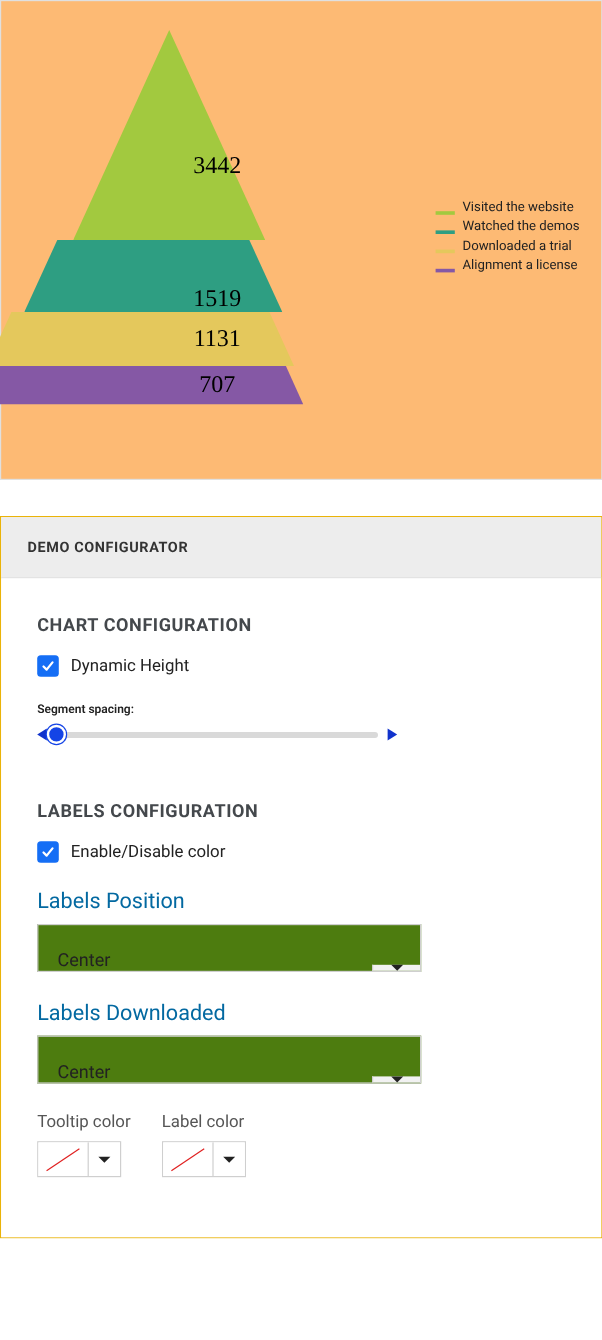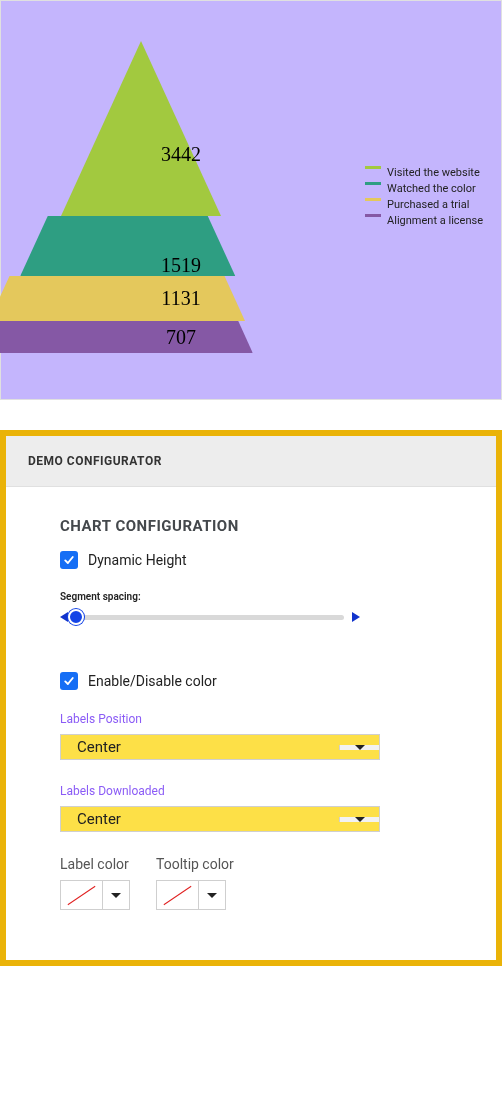--- a/index.html
+++ b/index.html
@@ -4,24 +4,24 @@
 <style>
   * { box-sizing: border-box; }
   body {
     margin: 0;
     padding: 0;
     font-family: -apple-system, BlinkMacSystemFont, "Segoe UI", Roboto, Arial, sans-serif;
     background: #ffffff;
     width: 502px;
   }
   .chart-panel {
-    background: #c4b5fd;
+    background: #fdba74;
     border: 1px solid #e0e0e0;
     margin: 0 0 30px 0;
-    padding: 40px 20px;
+    padding: 24px 20px;
     position: relative;
     height: 400px;
   }
   .funnel-container {
     position: relative;
     width: 260px;
     height: 320px;
     margin-left: 30px;
   }
   .funnel-row {
@@ -39,44 +39,43 @@
   }
   .legend {
     position: absolute;
     right: 18px;
     top: 165px;
     font-size: 11px;
     color: #222;
   }
   .legend-row {
     display: flex;
-    align-items: flex-start;
+    align-items: flex-end;
     margin-bottom: 3px;
   }
   .swatch {
     width: 16px;
     height: 3px;
     margin-right: 6px;
   }
   .config-panel {
-    border: 6px solid #eab308;
+    border: 1px solid #eab308;
   }
   .config-header {
     background: #ededed;
     padding: 18px 22px;
     font-size: 12px;
     font-weight: 700;
     letter-spacing: 0.5px;
     color: #333;
     border-bottom: 1px solid #e0e0e0;
   }
   .config-body {
     padding: 30px 30px 50px 30px;
     background: #fff;
-    margin-left: 24px;
   }
   .section-heading {
     font-size: 15px;
     font-weight: 700;
     letter-spacing: 0.5px;
     color: #44484c;
     margin: 0 0 16px 0;
   }
   .checkbox-row {
     display: flex;
@@ -119,29 +118,29 @@
     position: absolute;
     left: 0;
     top: 50%;
     transform: translate(-50%, -50%);
     width: 16px; height: 16px;
     background: #1444e6;
     border-radius: 50%;
     border: 2px solid #fff;
     box-shadow: 0 0 0 1px #1444e6;
   }
-  .sub-label { font-size: 12px; color: #8b5cf6; margin-bottom: 8px; }
+  .sub-label { font-size: 18px; color: #0369a1; margin-bottom: 8px; }
   .select-box {
     width: 320px;
-    height: 26px;
+    height: 40px;
     border: 1px solid #cfcfcf;
     display: flex;
-    align-items: center;
+    align-items: flex-end;
     margin-bottom: 24px;
-    background: #fde047;
+    background: #4d7c0f;
   }
   .select-value {
     flex: 1;
     display: flex;
     align-items: center;
     padding: 0 16px;
     font-size: 15px;
     color: #222;
   }
   .select-btn {
@@ -227,25 +226,25 @@
     </div>
   </div>
 
   <div class="legend">
     <div class="legend-row">
       <div class="swatch" style="background:#a2c93f"></div>
       <span>Visited the website</span>
     </div>
     <div class="legend-row">
       <div class="swatch" style="background:#2e9e82"></div>
-      <span>Watched the color</span>
+      <span>Watched the demos</span>
     </div>
     <div class="legend-row">
       <div class="swatch" style="background:#e4c85c"></div>
-      <span>Purchased a trial</span>
+      <span>Downloaded a trial</span>
     </div>
     <div class="legend-row">
       <div class="swatch" style="background:#8558a5"></div>
       <span>Alignment a license</span>
     </div>
   </div>
 </div>
 
 <div class="config-panel">
   <div class="config-header">DEMO CONFIGURATOR</div>
@@ -264,20 +263,21 @@
 
     <div class="field-label">Segment spacing:</div>
     <div class="slider-row" style="width:300px;">
       <div class="slider-arrow left"></div>
       <div class="slider-track">
         <div class="slider-thumb"></div>
       </div>
       <div class="slider-arrow right"></div>
     </div>
 
+    <div class="section-heading">LABELS CONFIGURATION</div>
 
     <div class="checkbox-row">
       <div class="checkbox">
         <svg viewBox="0 0 16 16">
             <path d="M3 8.5 L6.5 12 L13 4" stroke="#fff" stroke-width="2.5" fill="none" stroke-linecap="round" stroke-linejoin="round"></path>
           </svg>
       </div>
       <span class="check-label">Enable/Disable color</span>
     </div>
 
@@ -291,34 +291,34 @@
 
     <div class="sub-label">Labels Downloaded</div>
     <div class="select-box">
       <div class="select-value">Center</div>
       <div class="select-btn">
         <div class="caret"></div>
       </div>
     </div>
 
     <div class="color-row">
+      <div class="color-field">
+        <div class="color-label">Tooltip color</div>
+        <div class="color-box">
+          <div class="color-swatch"></div>
+          <div class="color-btn">
+            <div class="caret"></div>
+          </div>
+        </div>
+      </div>
       <div class="color-field">
         <div class="color-label">Label color</div>
         <div class="color-box">
           <div class="color-swatch"></div>
           <div class="color-btn">
             <div class="caret"></div>
           </div>
         </div>
       </div>
-      <div class="color-field">
-        <div class="color-label">Tooltip color</div>
-        <div class="color-box">
-          <div class="color-swatch"></div>
-          <div class="color-btn">
-            <div class="caret"></div>
-          </div>
-        </div>
-      </div>
     </div>
 
   </div>
 </div>
 
 </body></html>

